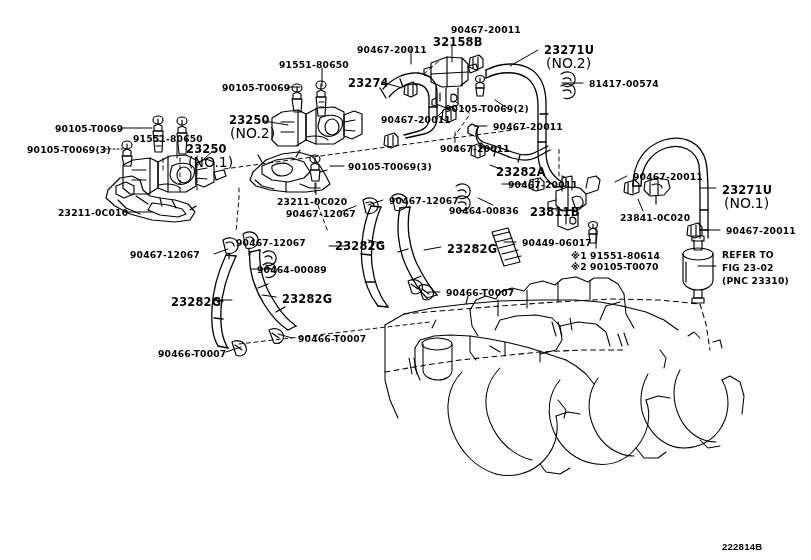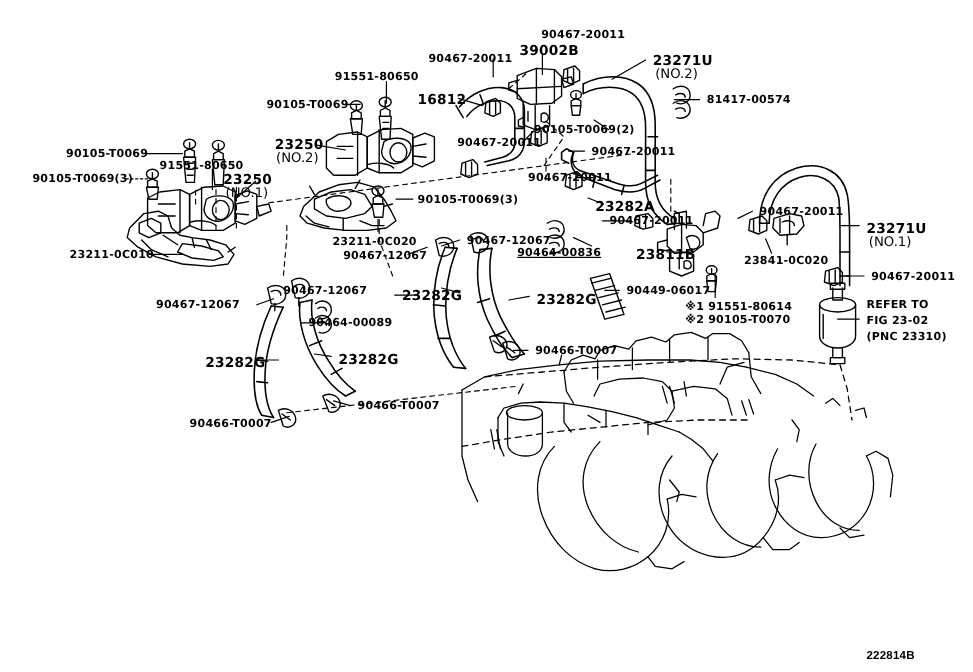--- a/index.html
+++ b/index.html
@@ -25,21 +25,21 @@
     position: absolute;
     font-family: "DejaVu Sans", sans-serif;
     font-weight: bold;
     color: #000000;
     white-space: pre;
     line-height: 1.08;
     letter-spacing: 0.2px;
   }
   .lbl.pn  { font-size: 9.2px; }
   .lbl.big { font-size: 11.4px; }
-  .lbl.sub { font-size: 11px; font-weight: normal; letter-spacing: 0; }
+  .lbl.sub { font-size: 14px; font-weight: normal; letter-spacing: 0; }
   .lbl.refer { font-size: 9.2px; line-height: 1.38; }
   .lbl.note {
     font-size: 9.6px;
     font-weight: normal;
     font-family: "Liberation Sans", sans-serif;
     letter-spacing: 0.55px;
     line-height: 1.45;
   }
   .lbl.diagid {
     font-size: 9.6px;
@@ -524,32 +524,32 @@
       <div class="lbl sub" style="left: 188px; top: 155px;">(NO.1)</div>
       <div class="lbl pn" style="left: 58px; top: 208px;">23211-0C010</div>
       <div class="lbl pn" style="left: 222px; top: 83px;">90105-T0069</div>
       <div class="lbl pn" style="left: 279px; top: 60px;">91551-80650</div>
       <div class="lbl big" style="left: 229px; top: 114px;">23250</div>
       <div class="lbl sub" style="left: 230px; top: 126px;">(NO.2)</div>
       <div class="lbl pn" style="left: 277px; top: 197px;">23211-0C020</div>
       <div class="lbl pn" style="left: 286px; top: 209px;">90467-12067</div>
       <div class="lbl pn" style="left: 348px; top: 162px;">90105-T0069(3)</div>
       <div class="lbl pn" style="left: 357px; top: 45px;">90467-20011</div>
-      <div class="lbl big" style="left: 348px; top: 77px;">16812</div>
-      <div class="lbl big" style="left: 433px; top: 36px;">39002B</div>
+      <div class="lbl big" style="left: 348px; top: 77px;">23274</div>
+      <div class="lbl big" style="left: 433px; top: 36px;">32158B</div>
       <div class="lbl pn" style="left: 451px; top: 25px;">90467-20011</div>
       <div class="lbl big" style="left: 544px; top: 44px;">23271U</div>
       <div class="lbl sub" style="left: 546px; top: 56px;">(NO.2)</div>
       <div class="lbl pn" style="left: 589px; top: 79px;">81417-00574</div>
       <div class="lbl pn" style="left: 445px; top: 104px;">90105-T0069(2)</div>
       <div class="lbl pn" style="left: 493px; top: 122px;">90467-20011</div>
       <div class="lbl pn" style="left: 381px; top: 115px;">90467-20011</div>
       <div class="lbl pn" style="left: 440px; top: 144px;">90467-20011</div>
       <div class="lbl big" style="left: 496px; top: 166px;">23282A</div>
-      <div class="lbl pn" style="left: 431px; top: 206px; text-decoration: underline;">90464-00836</div>
+      <div class="lbl pn" style="left: 449px; top: 206px;">90464-00836</div>
       <div class="lbl pn" style="left: 508px; top: 180px;">90467-20011</div>
       <div class="lbl pn" style="left: 633px; top: 172px;">90467-20011</div>
       <div class="lbl big" style="left: 530px; top: 206px;">23811B</div>
       <div class="lbl pn" style="left: 620px; top: 213px; text-align: center;">23841-0C020</div>
       <div class="lbl big" style="left: 722px; top: 184px;">23271U</div>
       <div class="lbl sub" style="left: 724px; top: 196px;">(NO.1)</div>
       <div class="lbl pn" style="left: 726px; top: 226px;">90467-20011</div>
       <div class="lbl pn" style="left: 522px; top: 238px;">90449-06017</div>
       <div class="lbl star" style="left: 571px; top: 250px;">※1 91551-80614</div>
       <div class="lbl star" style="left: 571px; top: 261px;">※2 90105-T0070</div>

